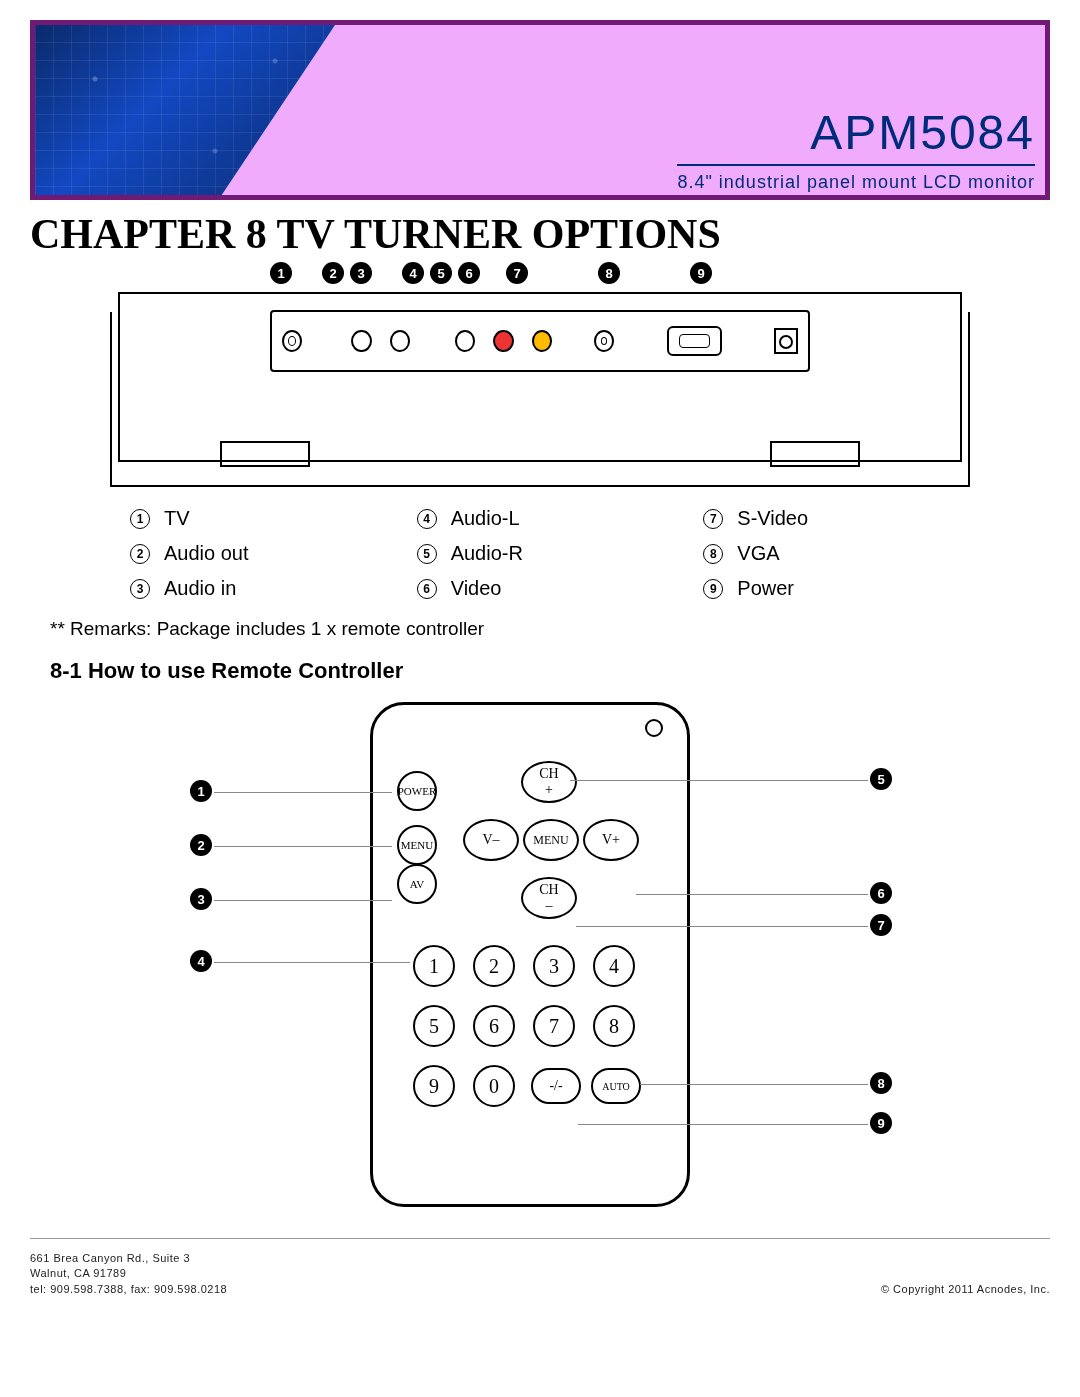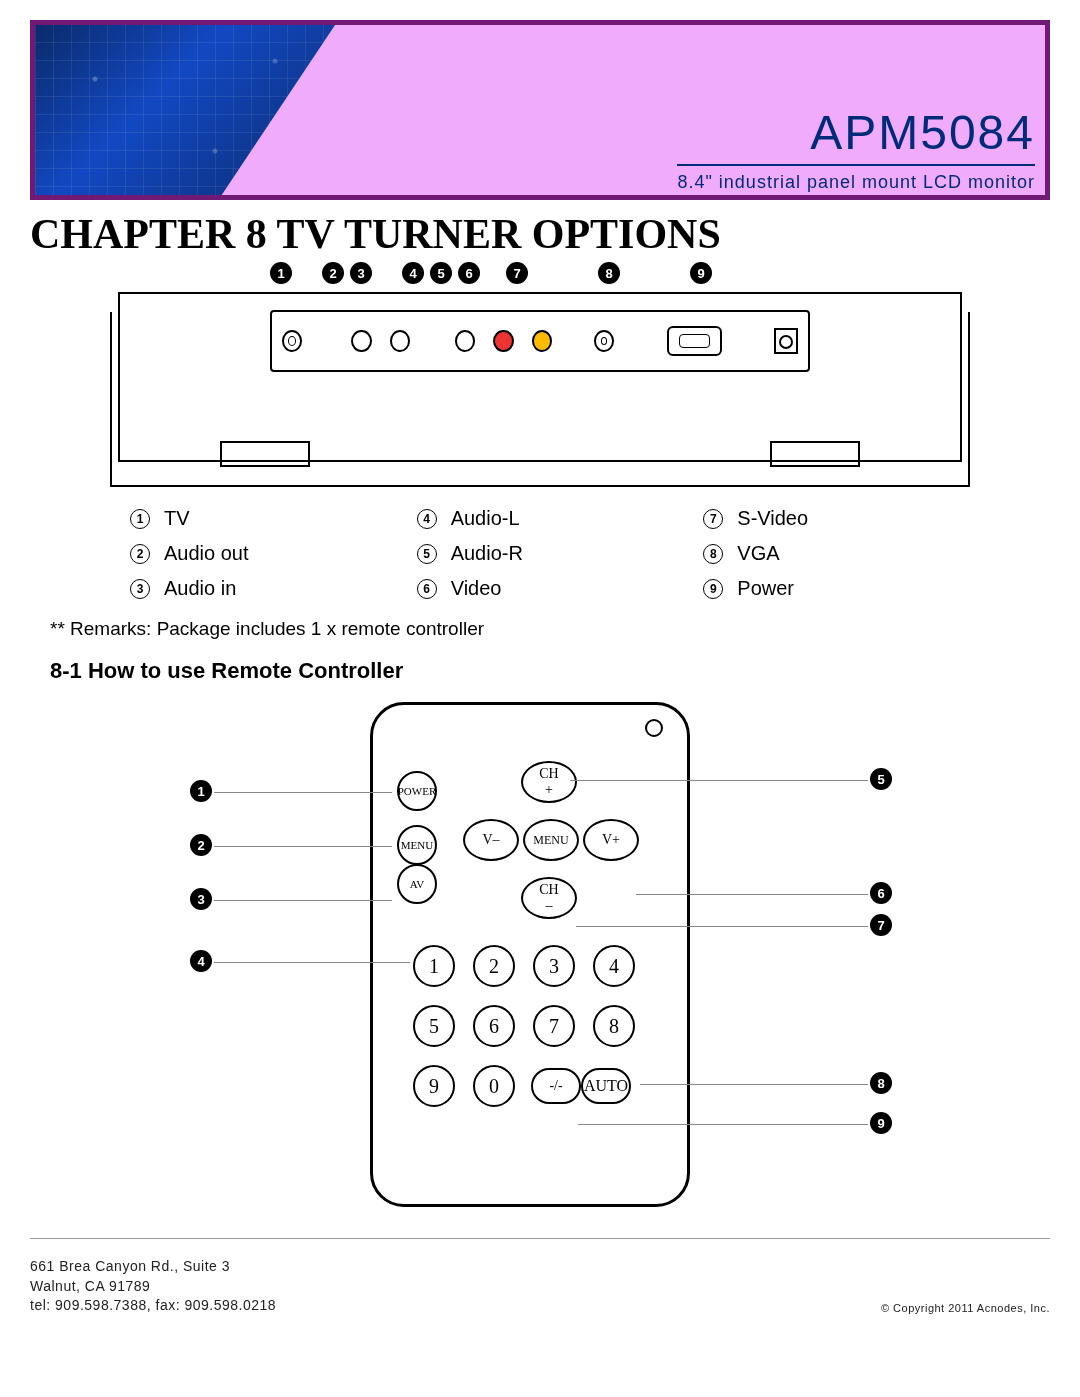--- a/index.html
+++ b/index.html
@@ -223,21 +223,21 @@
     color:#222;
   }
   .logo {
     font-family: Arial, sans-serif;
     font-size:28px;
     font-weight:bold;
     font-style:italic;
     color:#0a3aa8;
     letter-spacing:1px;
   }
-  .addr{font-size:14px;color:#222;line-height:1.4;margin-top:10px;}
+  .addr{font-size:11px;color:#222;line-height:1.4;margin-top:4px;}
   .legal{max-width:520px;text-align:left;line-height:1.35;margin-top:28px;}
 </style>
 </head>
 <body>
 
 <div class="header-band">
   <div class="pcb-art"></div>
   <div class="title-area">
     <div class="model">APM5084</div>
     <div class="subtitle">8.4" industrial panel mount LCD monitor</div>
@@ -348,21 +348,21 @@
     <div class="rbtn num" style="left:100px;top:240px">2</div>
     <div class="rbtn num" style="left:160px;top:240px">3</div>
     <div class="rbtn num" style="left:220px;top:240px">4</div>
     <div class="rbtn num" style="left:40px;top:300px">5</div>
     <div class="rbtn num" style="left:100px;top:300px">6</div>
     <div class="rbtn num" style="left:160px;top:300px">7</div>
     <div class="rbtn num" style="left:220px;top:300px">8</div>
     <div class="rbtn num" style="left:40px;top:360px">9</div>
     <div class="rbtn num" style="left:100px;top:360px">0</div>
     <div class="rbtn wide" style="left:158px;top:363px">-/-</div>
-    <div class="rbtn wide" style="left:208px;top:363px;font-size:16px">AUTO</div>
+    <div class="rbtn wide" style="left:218px;top:363px;font-size:10px">AUTO</div>
   </div>
 
   <div class="side-badge" style="left:100px;top:78px"><span class="num-badge">1</span></div>
   <div class="leader" style="left:124px;top:90px;width:178px"></div>
   <div class="side-badge" style="left:100px;top:132px"><span class="num-badge">2</span></div>
   <div class="leader" style="left:124px;top:144px;width:178px"></div>
   <div class="side-badge" style="left:100px;top:186px"><span class="num-badge">3</span></div>
   <div class="leader" style="left:124px;top:198px;width:178px"></div>
   <div class="side-badge" style="left:100px;top:248px"><span class="num-badge">4</span></div>
   <div class="leader" style="left:124px;top:260px;width:196px"></div>

